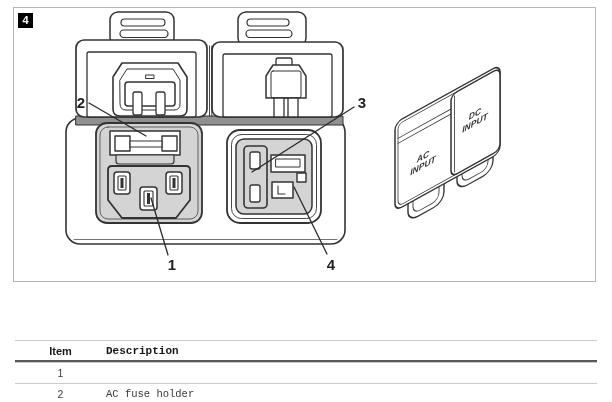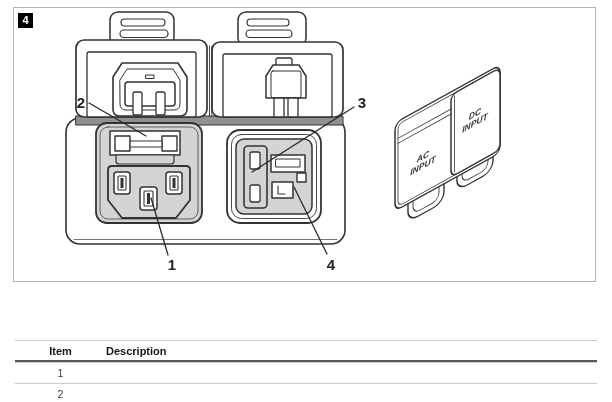--- a/index.html
+++ b/index.html
@@ -22,21 +22,21 @@
     border-top:1px solid #cbcbcb;border-bottom:1px solid #c6c6c6;
     color:#3a3a3a;font-size:10.5px;margin-top:40px;
   }
   .t-row{
     display:grid;grid-template-columns:91px 1fr;height:21px;
     align-items:center;border-top:1px solid #cbcbcb;box-sizing:border-box;
   }
   .t-row.t-head{border-top:none;border-bottom:2px solid #58585a;height:21px;}
   .t-head .t-cell{font-weight:bold;font-size:11px;color:#161616;}
   .t-cell-item{text-align:center;}
-  .t-cell-desc{text-align:left;}
+  .t-cell-desc{text-align:left;font-family:Liberation Mono, monospace;}
 </style>
 </head>
 <body>
 
 <div class="figure-frame"></div>
 <div class="figure-badge">4</div>
 
 <svg class="diagram-svg" width="584" height="276" viewBox="13 7 584 276" fill="none" stroke-linejoin="round" stroke-linecap="round">
 
   <g stroke="#333333">
@@ -164,20 +164,21 @@
 <div class="data-table">
   <div class="t-row t-head">
     <div class="t-cell t-cell-item">Item</div>
     <div class="t-cell t-cell-desc">Description</div>
   </div>
   <div class="t-row">
     <div class="t-cell t-cell-item">1</div>
   </div>
   <div class="t-row">
     <div class="t-cell t-cell-item">2</div>
+    <div class="t-cell t-cell-desc">AC fuse holder</div>
   </div>
   <div class="t-row">
     <div class="t-cell t-cell-item">3</div>
   </div>
   <div class="t-row">
     <div class="t-cell t-cell-item">4</div>
   </div>
 </div>
 
 </body></html>

